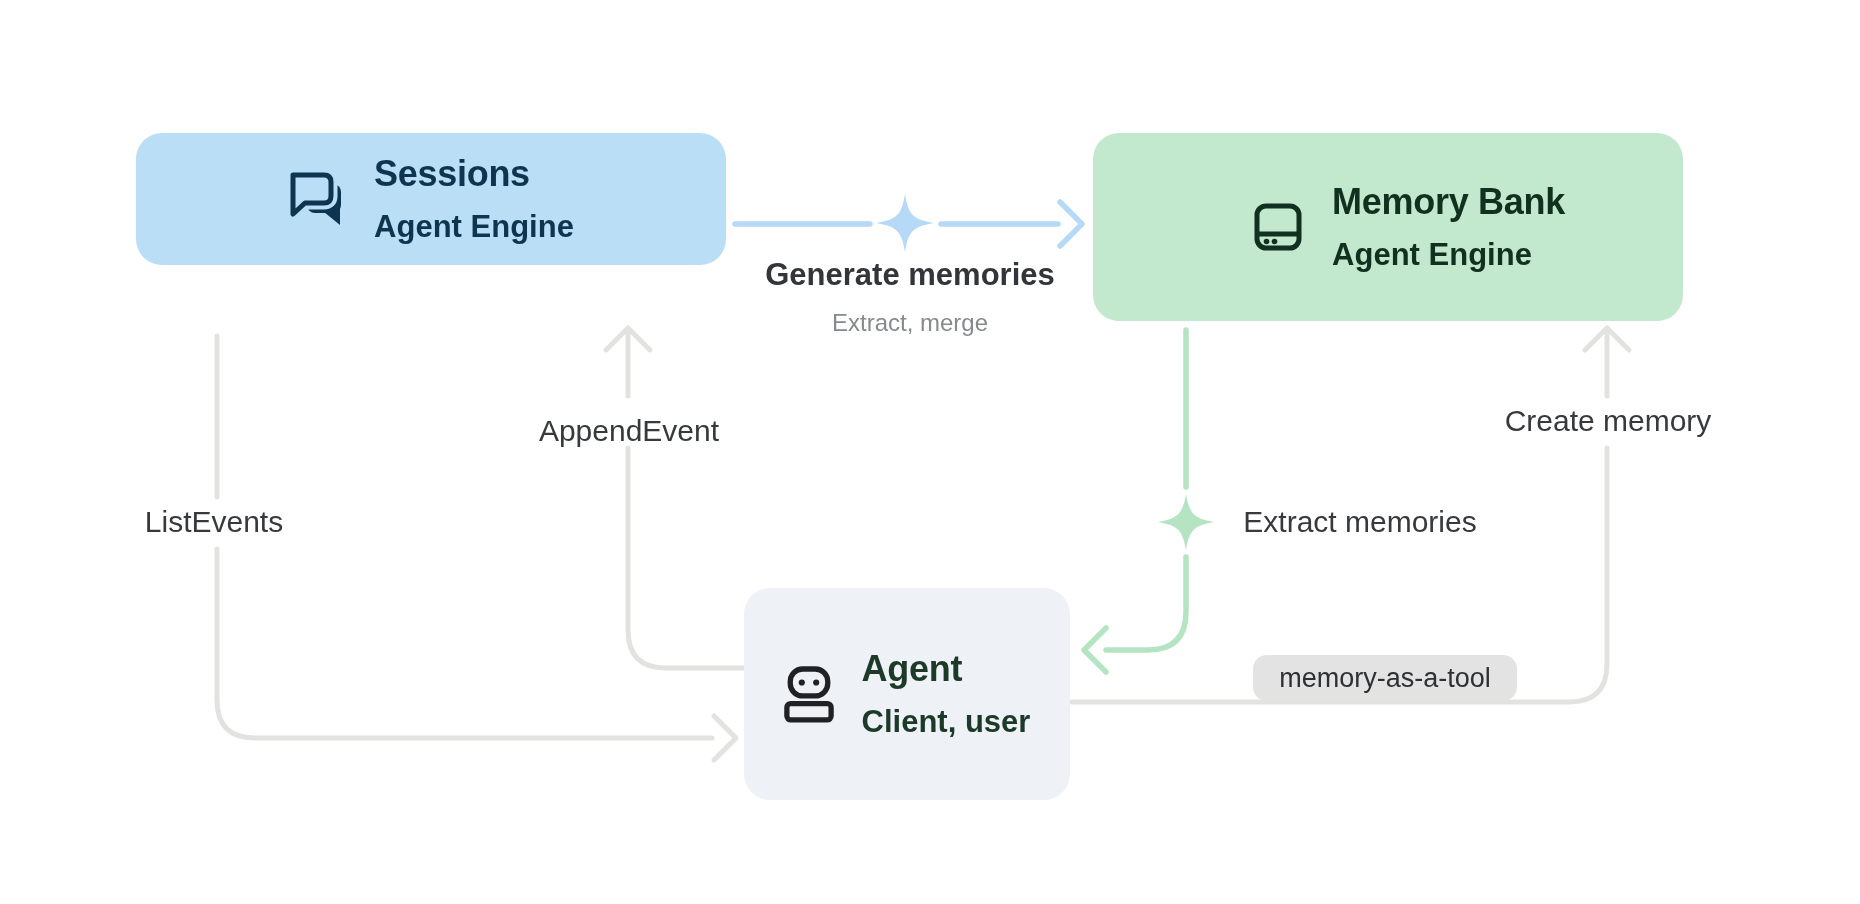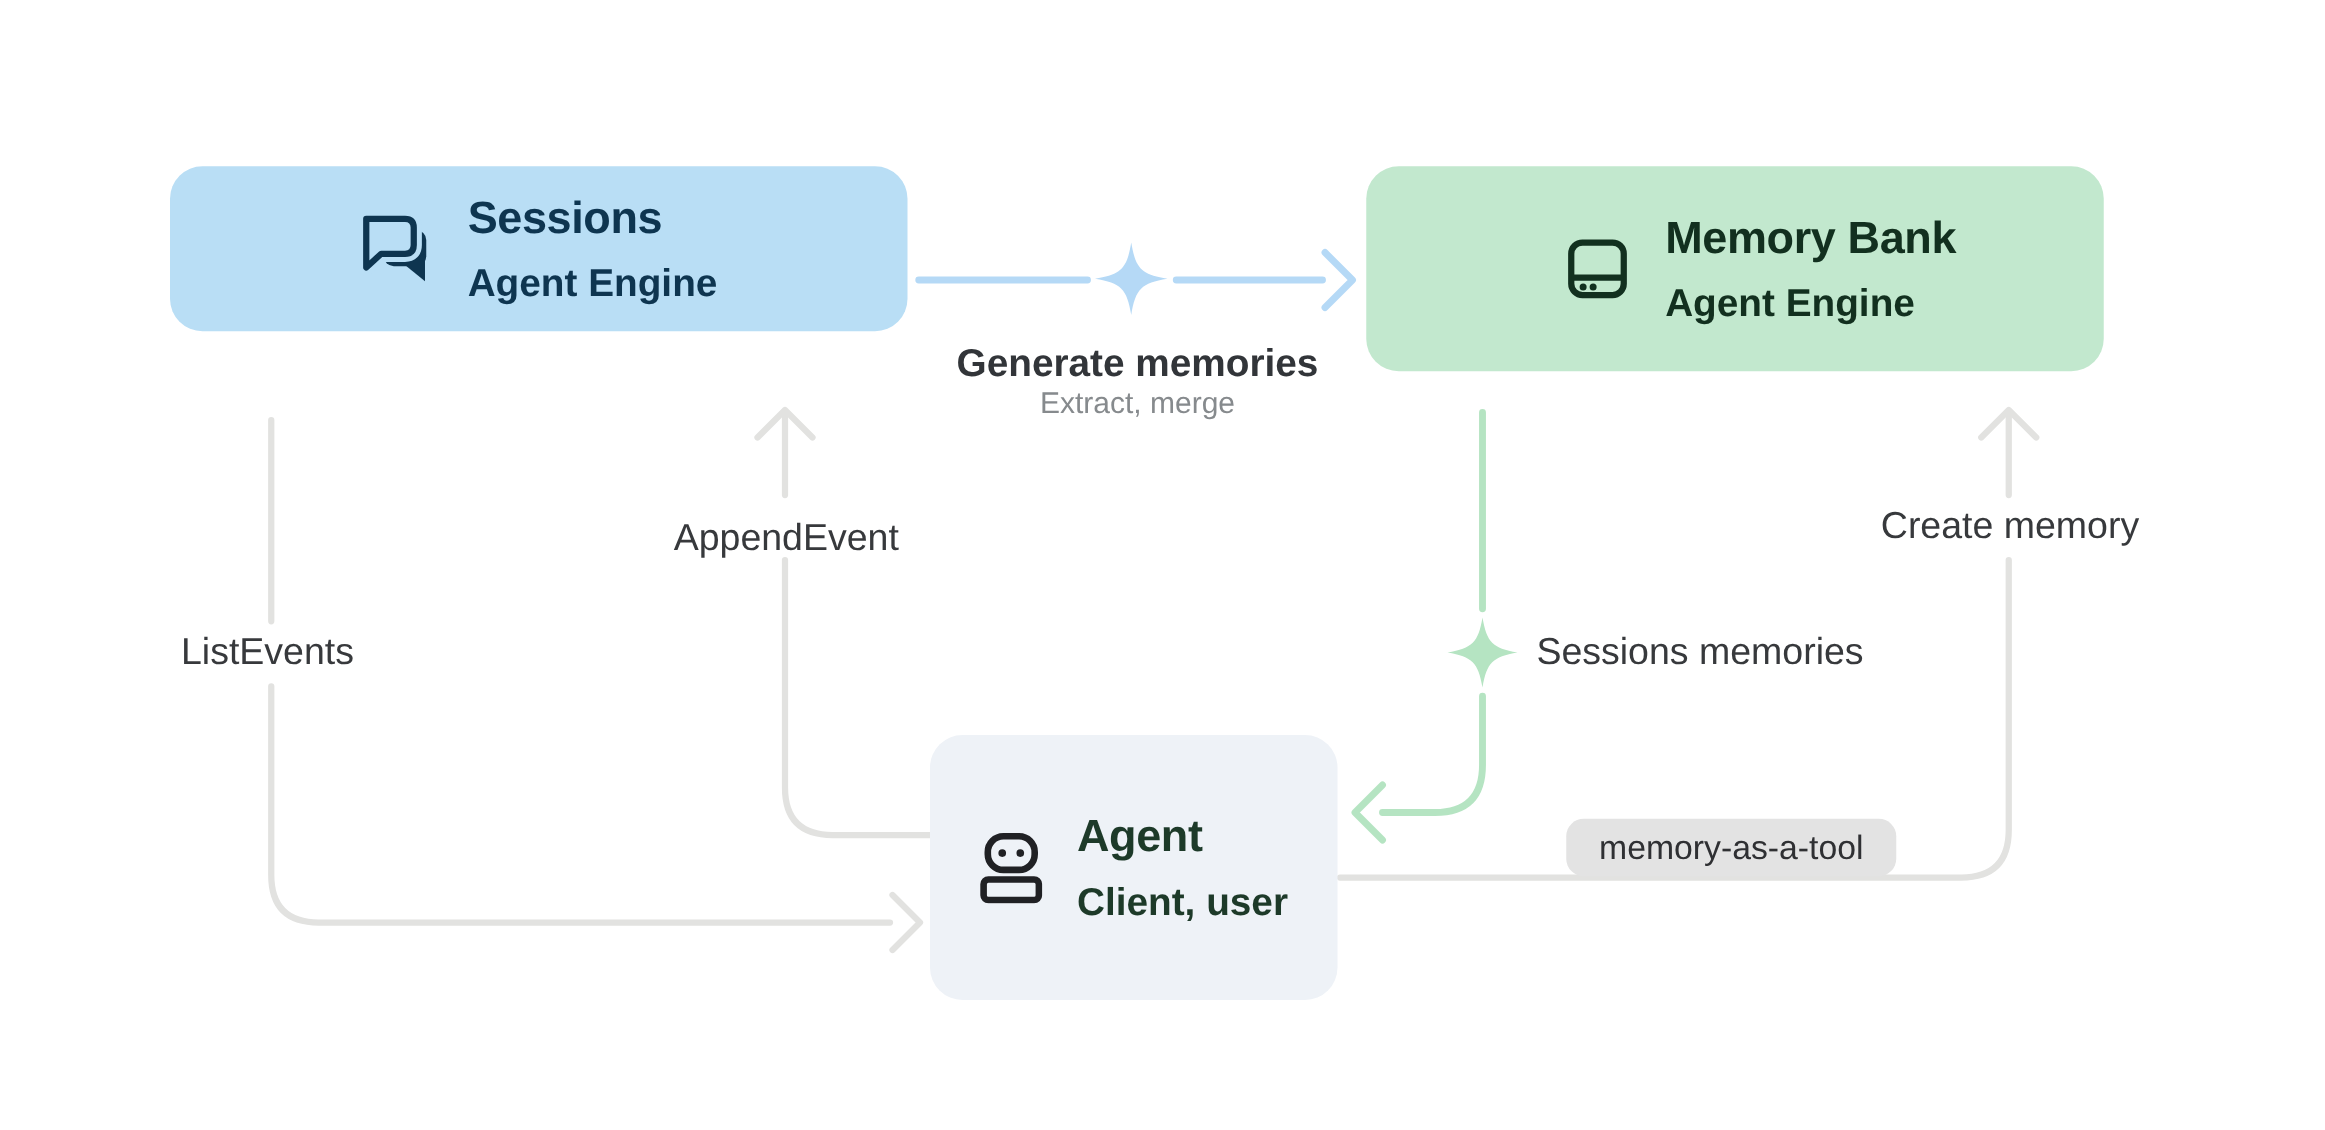--- a/index.html
+++ b/index.html
@@ -28,21 +28,21 @@
   }
   .node {
     position:absolute; border-radius:26px;
     display:flex; align-items:center; justify-content:center; gap:28px;
   }
   .node .txt { display:flex; flex-direction:column; }
   .node .title { font-size:36px; font-weight:bold; letter-spacing:-0.3px; line-height:1.15; }
   .node .subtitle { font-size:31px; font-weight:bold; line-height:1.15; margin-top:14px; }
   #sessions-node { left:136px; top:133px; width:590px; height:132px; background:var(--sessions-fill); }
   #sessions-node .title, #sessions-node .subtitle { color:var(--sessions-text); }
-  #memory-node { left:1093px; top:133px; width:590px; height:164px; background:var(--memory-fill);padding-left:41px; }
+  #memory-node { left:1093px; top:133px; width:590px; height:188px; background:var(--memory-fill);padding-left:41px; }
   #memory-node .title, #memory-node .subtitle { color:var(--memory-text); }
   #agent-node { left:744px; top:588px; width:326px; height:212px; background:var(--agent-fill); }
   #agent-node .title, #agent-node .subtitle { color:var(--agent-text); }
 
   #arrows { position:absolute; left:0; top:0; }
   .edge-gray { fill:none; stroke:var(--arrow-gray); stroke-width:5; stroke-linecap:round; }
   .head-gray { fill:none; stroke:var(--arrow-gray); stroke-width:5; stroke-linecap:round; stroke-linejoin:round; }
   .edge-blue { fill:none; stroke:var(--arrow-blue); stroke-width:5.5; stroke-linecap:round; }
   .head-blue { fill:none; stroke:var(--arrow-blue); stroke-width:5.5; stroke-linecap:round; stroke-linejoin:round; }
   .edge-green { fill:none; stroke:var(--arrow-green); stroke-width:5.5; stroke-linecap:round; }
@@ -129,22 +129,22 @@
         <circle cx="33.5" cy="18" r="3.2" fill="var(--agent-icon)"></circle>
         <rect x="3" y="40" width="46" height="17" rx="4" fill="none" stroke="var(--agent-icon)" stroke-width="5.5"></rect>
       </svg>
     </span>
     <span class="txt">
       <span class="title">Agent</span>
       <span class="subtitle">Client, user</span>
     </span>
   </div>
 
-  <div class="flow-label" id="generate-label" style="left:910px; top:291px;">Generate memories</div>
+  <div class="flow-label" id="generate-label" style="left:910px; top:275px;">Generate memories</div>
   <div class="flow-label" id="extract-label" style="left:910px; top:323px;">Extract, merge</div>
   <div class="flow-label" style="left:629px; top:431px;">AppendEvent</div>
   <div class="flow-label" style="left:214px; top:522px;">ListEvents</div>
   <div class="flow-label" style="left:1608px; top:421px;">Create memory</div>
-  <div class="flow-label" style="left:1360px; top:522px;">Sessions memories</div>
+  <div class="flow-label" style="left:1360px; top:522px;">Extract memories</div>
 
   <div id="memory-tool-badge">memory-as-a-tool</div>
 
 </div>
 
 </body></html>

